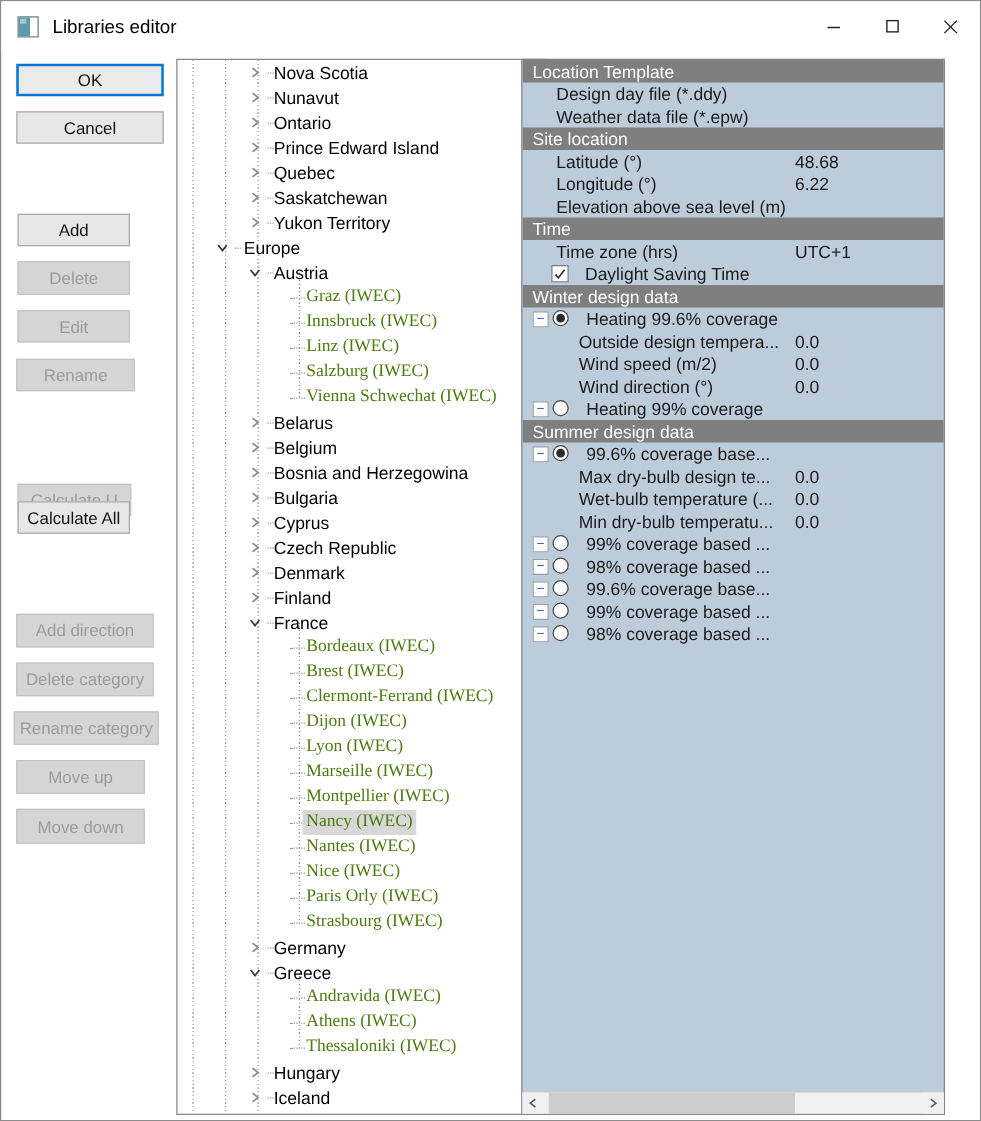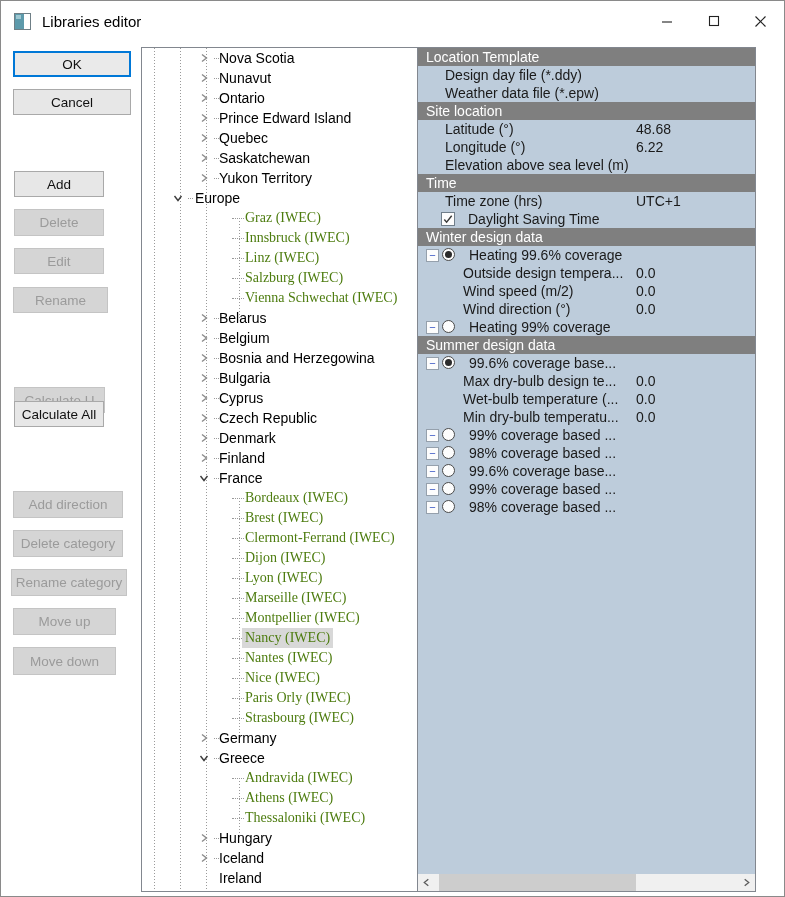--- a/index.html
+++ b/index.html
@@ -175,20 +175,27 @@
           <span class="tree-label lvl2">Yukon Territory</span>
         </div>
         <div class="tree-row">
           <span class="chev lvl1"><svg width="10" height="10" viewBox="0 0 10 10">
               <polyline points="1.5,3 5,7.5 8.5,3" fill="none" stroke="#3c3c3c" stroke-width="1.4"></polyline>
             </svg></span>
           <span class="branch-stub" style="left: 46px;"></span>
           <span class="tree-label lvl1">Europe</span>
         </div>
         <div class="tree-row">
+          <span class="chev lvl2"><svg width="10" height="10" viewBox="0 0 10 10">
+              <polyline points="1.5,3 5,7.5 8.5,3" fill="none" stroke="#3c3c3c" stroke-width="1.4"></polyline>
+            </svg></span>
+          <span class="branch-stub" style="left: 72px;"></span>
+          <span class="tree-label lvl2">Austria</span>
+        </div>
+        <div class="tree-row">
           <span class="leaf-connector"></span>
           <span class="tree-label leaf">Graz (IWEC)</span>
         </div>
         <div class="tree-row">
           <span class="leaf-connector"></span>
           <span class="tree-label leaf">Innsbruck (IWEC)</span>
         </div>
         <div class="tree-row">
           <span class="leaf-connector"></span>
           <span class="tree-label leaf">Linz (IWEC)</span>

